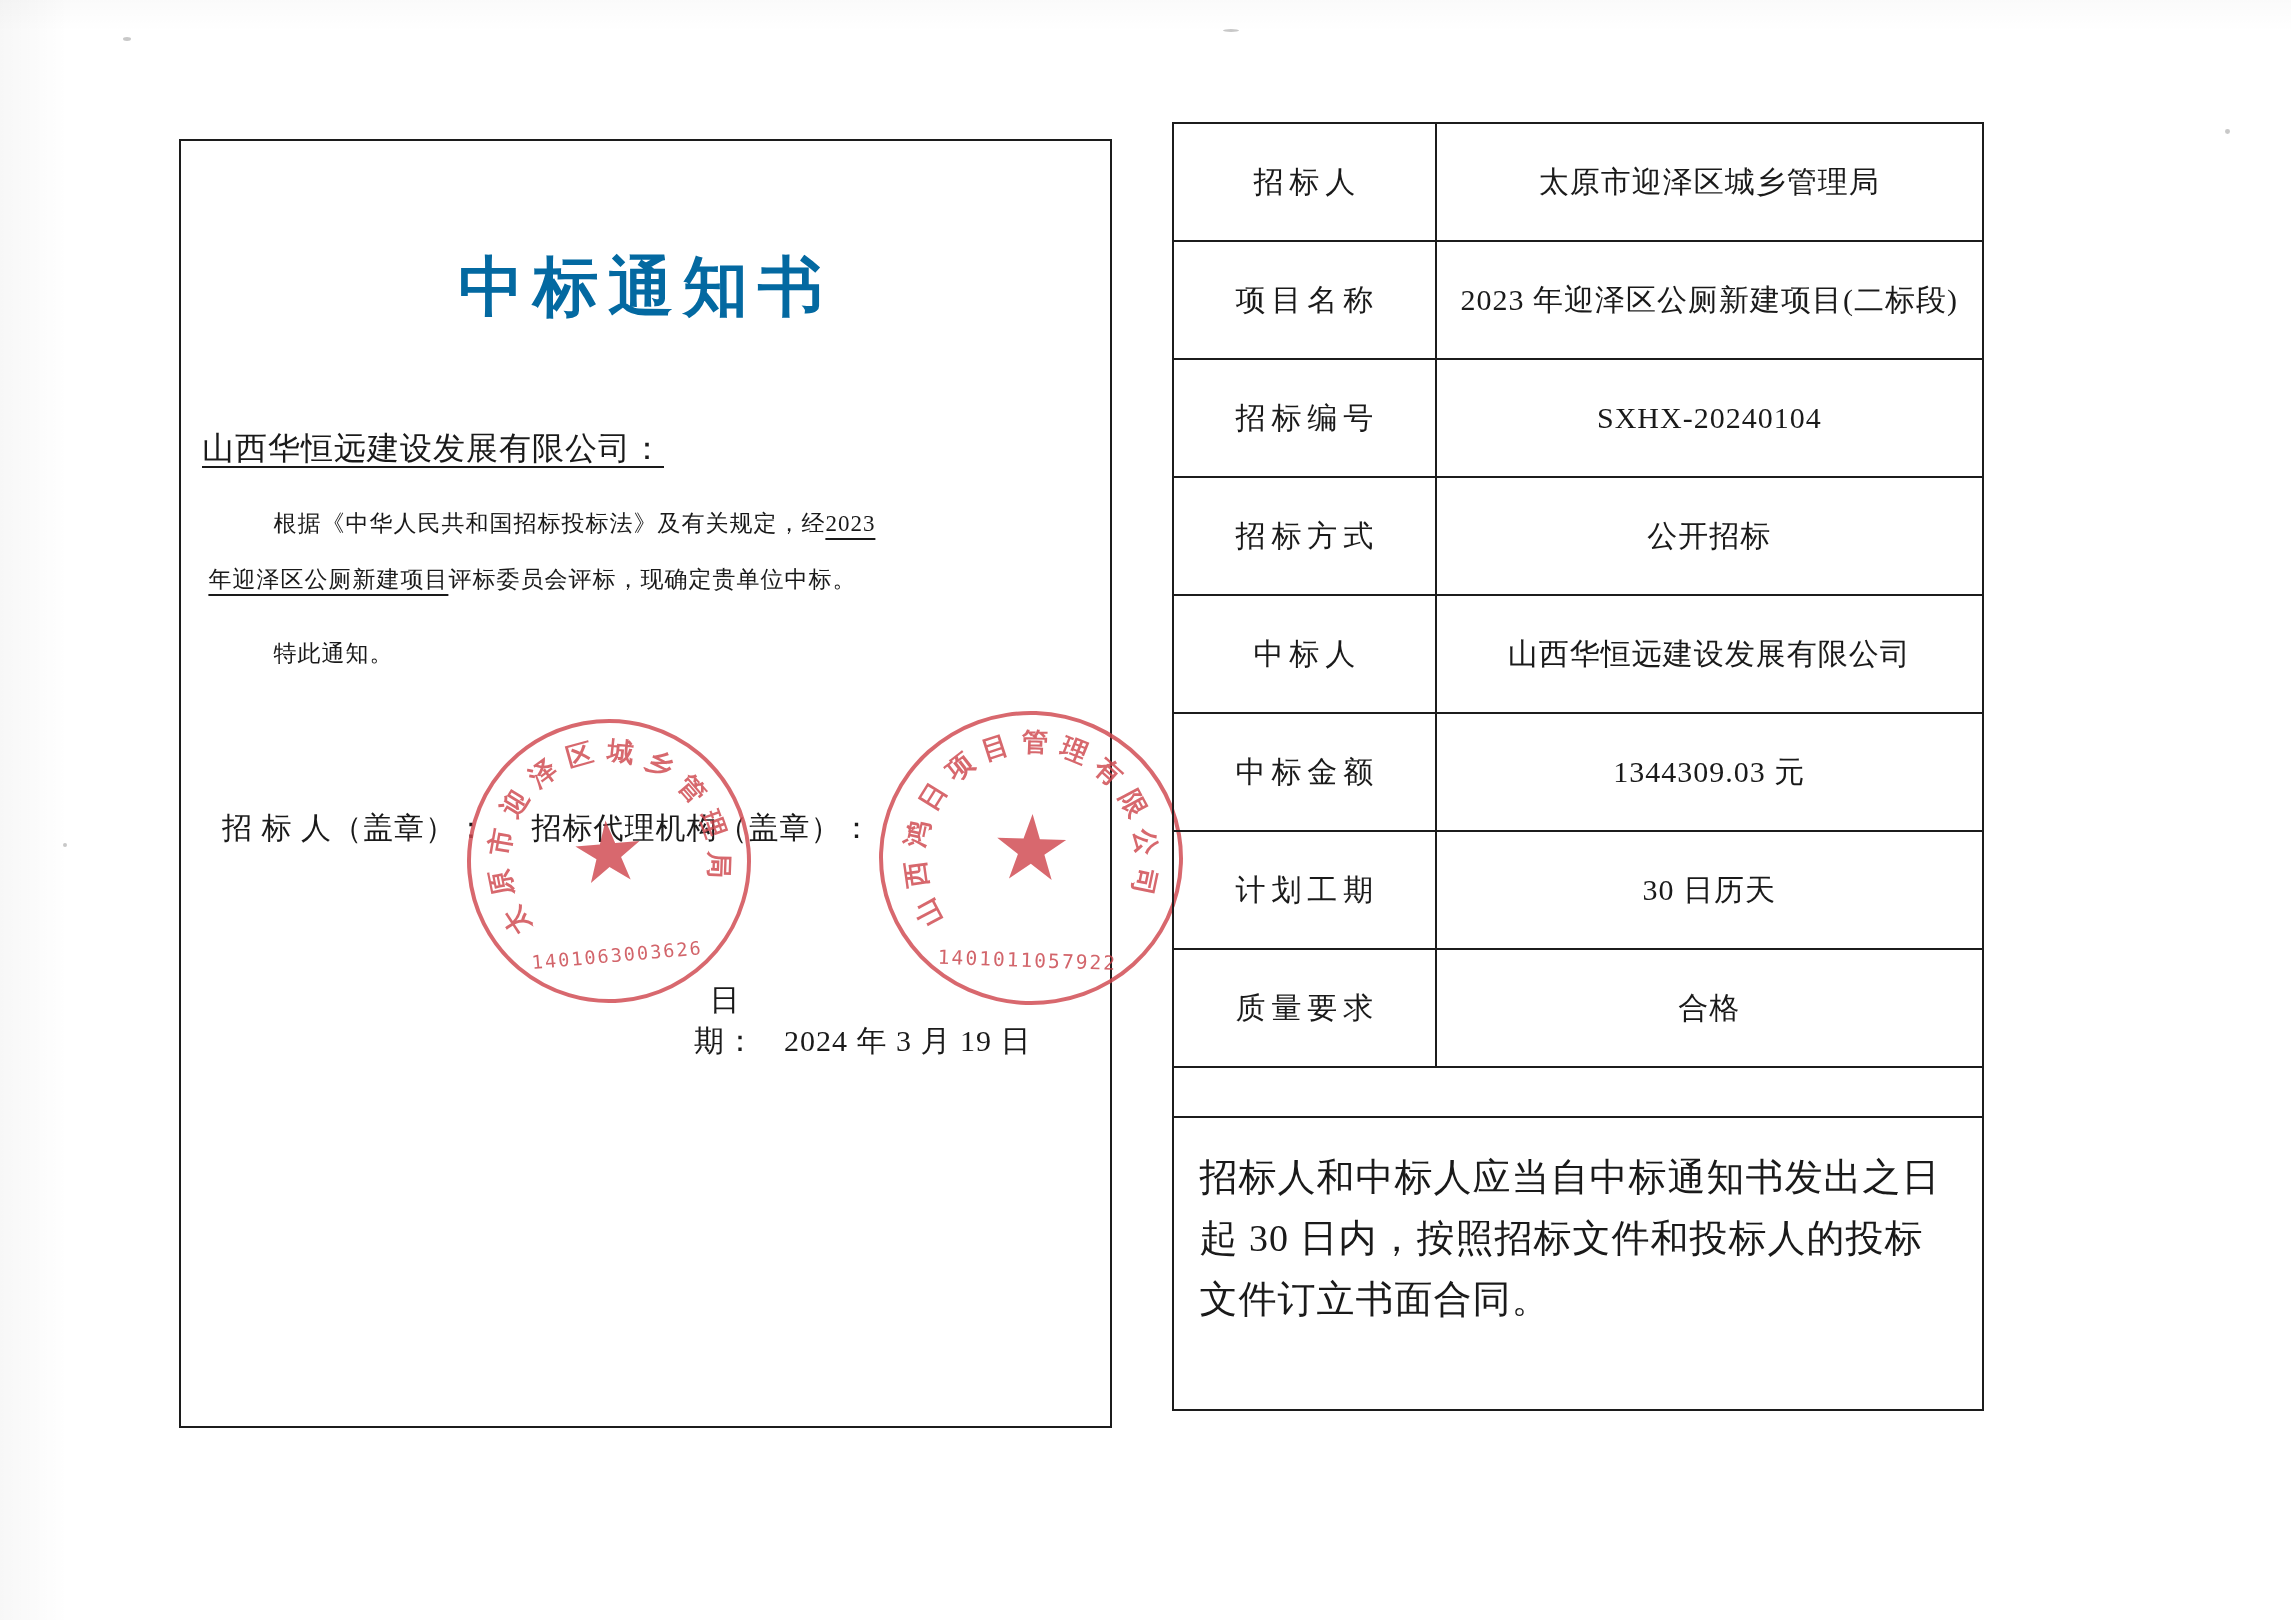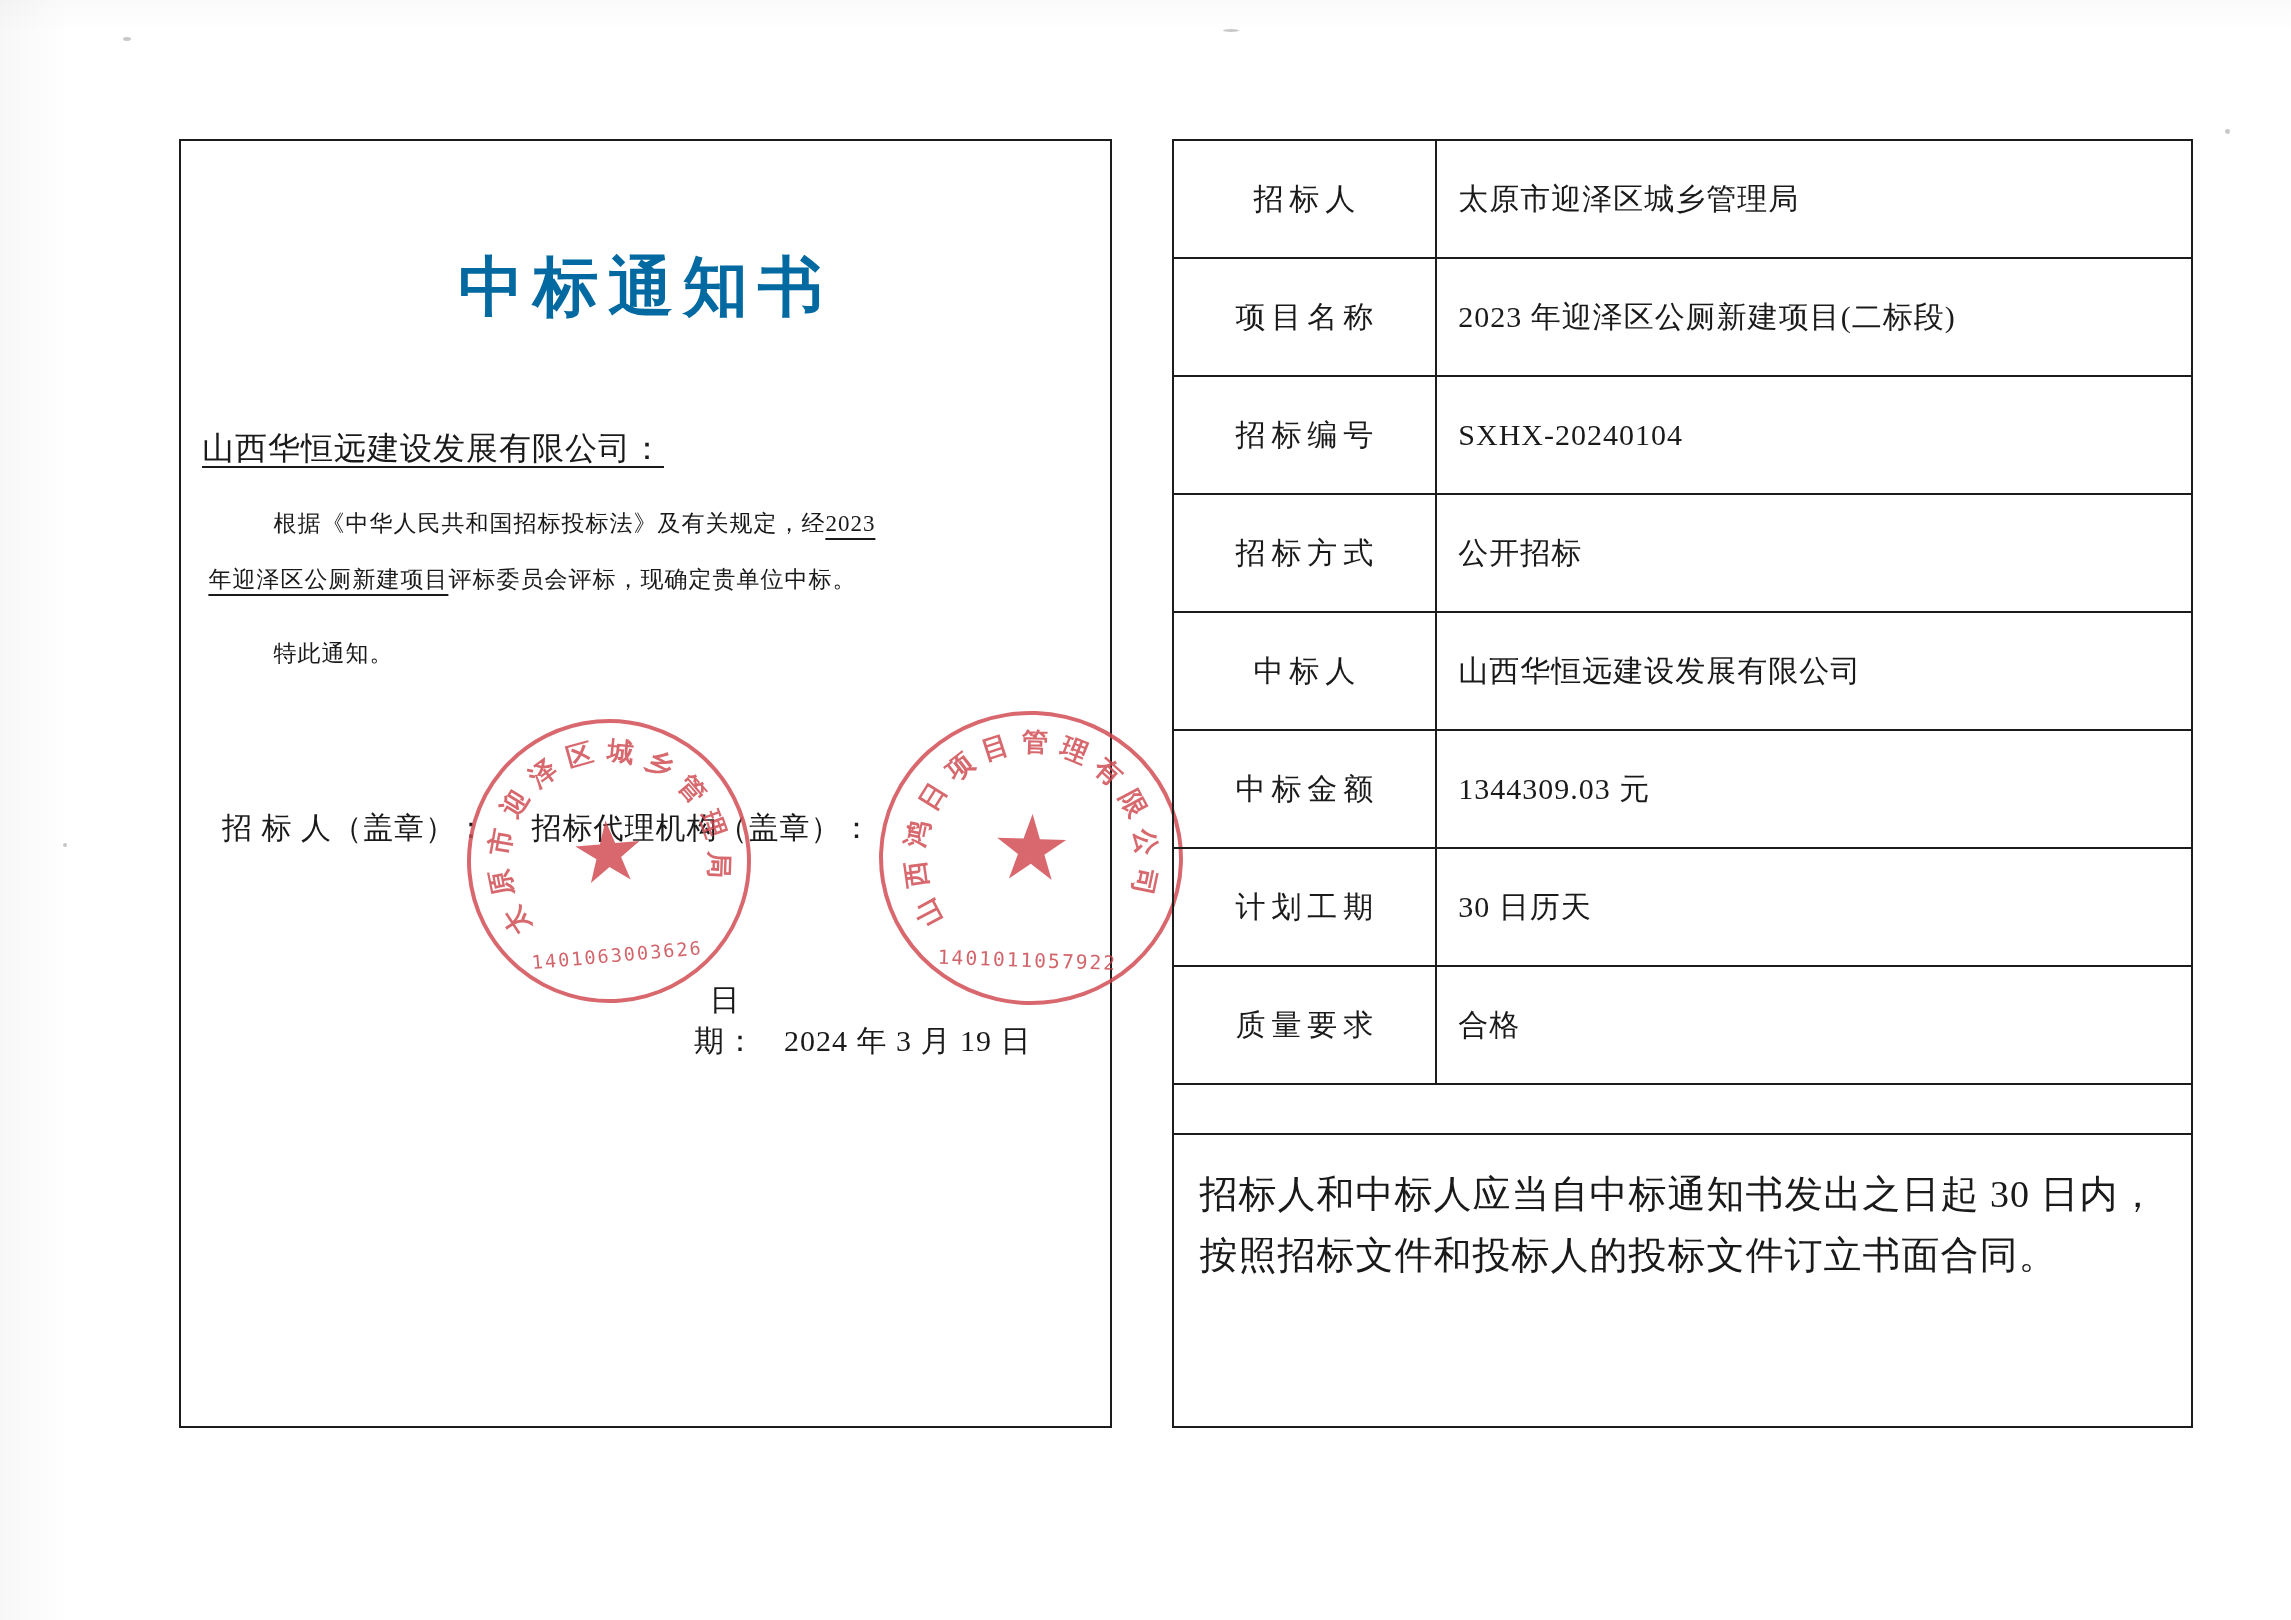--- a/index.html
+++ b/index.html
@@ -166,22 +166,22 @@
     color: #cf474e;
     font-weight: 700;
     font-family: "DejaVu Serif", serif;
     transform-origin: 0 0;
   }
 
   
   .right-panel {
     position: absolute;
     left: 1172px;
-    top: 139px;
-    width: 1021px;
+    top: 122px;
+    width: 812px;
     height: 1289px;
     border: 2px solid #1c1c1c;
     box-sizing: border-box;
   }
   table.info {
     width: 100%;
     border-collapse: collapse;
     table-layout: fixed;
   }
   table.info td {
@@ -193,21 +193,21 @@
   }
   table.info td.key {
     width: 243px;
     text-align: center;
     letter-spacing: 5.9px;
     padding-left: 11.8px;
     padding-right: 5.9px;
   }
   table.info tr:first-child td { border-top: none; }
   table.info td:first-child { border-left: none; }
-  table.info td:last-child { border-right: none; }
+  table.info td:last-child { border-right: none; text-align: center; }
   .note {
     position: absolute;
     left: 0;
     right: 0;
     top: 992px;
     padding: 29px 25.5px 0 25.5px;
     box-sizing: border-box;
     border-top: 2px solid #1c1c1c;
     font-size: 38px;
     line-height: 1.6;

